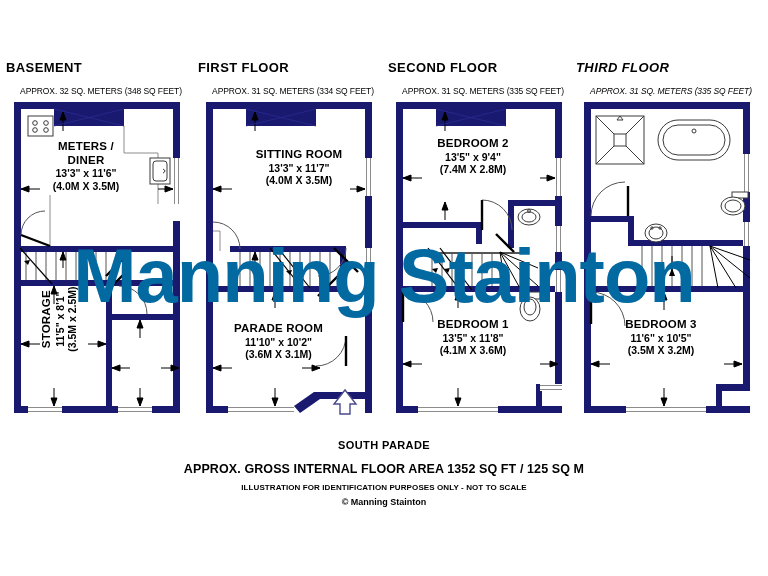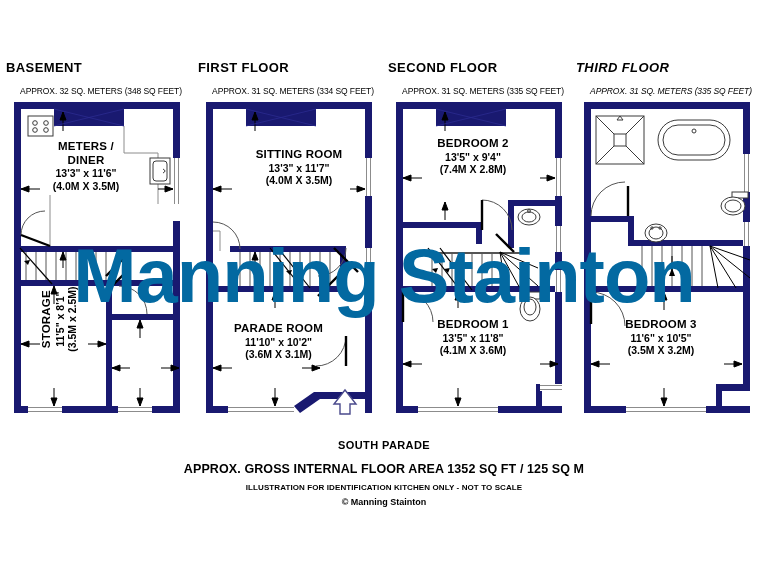--- a/index.html
+++ b/index.html
@@ -558,16 +558,16 @@
   </div>
 
   <div class="rlabel" style="left:576px;top:318px;width:170px;">
     <div class="rname">BEDROOM 3</div>
     <div class="rdim">11'6" x 10'5"</div>
     <div class="rdim">(3.5M X 3.2M)</div>
   </div>
 
   <div class="street">SOUTH PARADE</div>
   <div class="gross">APPROX. GROSS INTERNAL FLOOR AREA 1352 SQ FT / 125 SQ M</div>
-  <div class="disclaimer">ILLUSTRATION FOR IDENTIFICATION KITCHEN ONLY - NOT TO SCALE</div>
+  <div class="disclaimer">ILLUSTRATION FOR IDENTIFICATION PURPOSES ONLY - NOT TO SCALE</div>
   <div class="copyright">© Manning Stainton</div>
 
 </div>
 
 </body></html>

